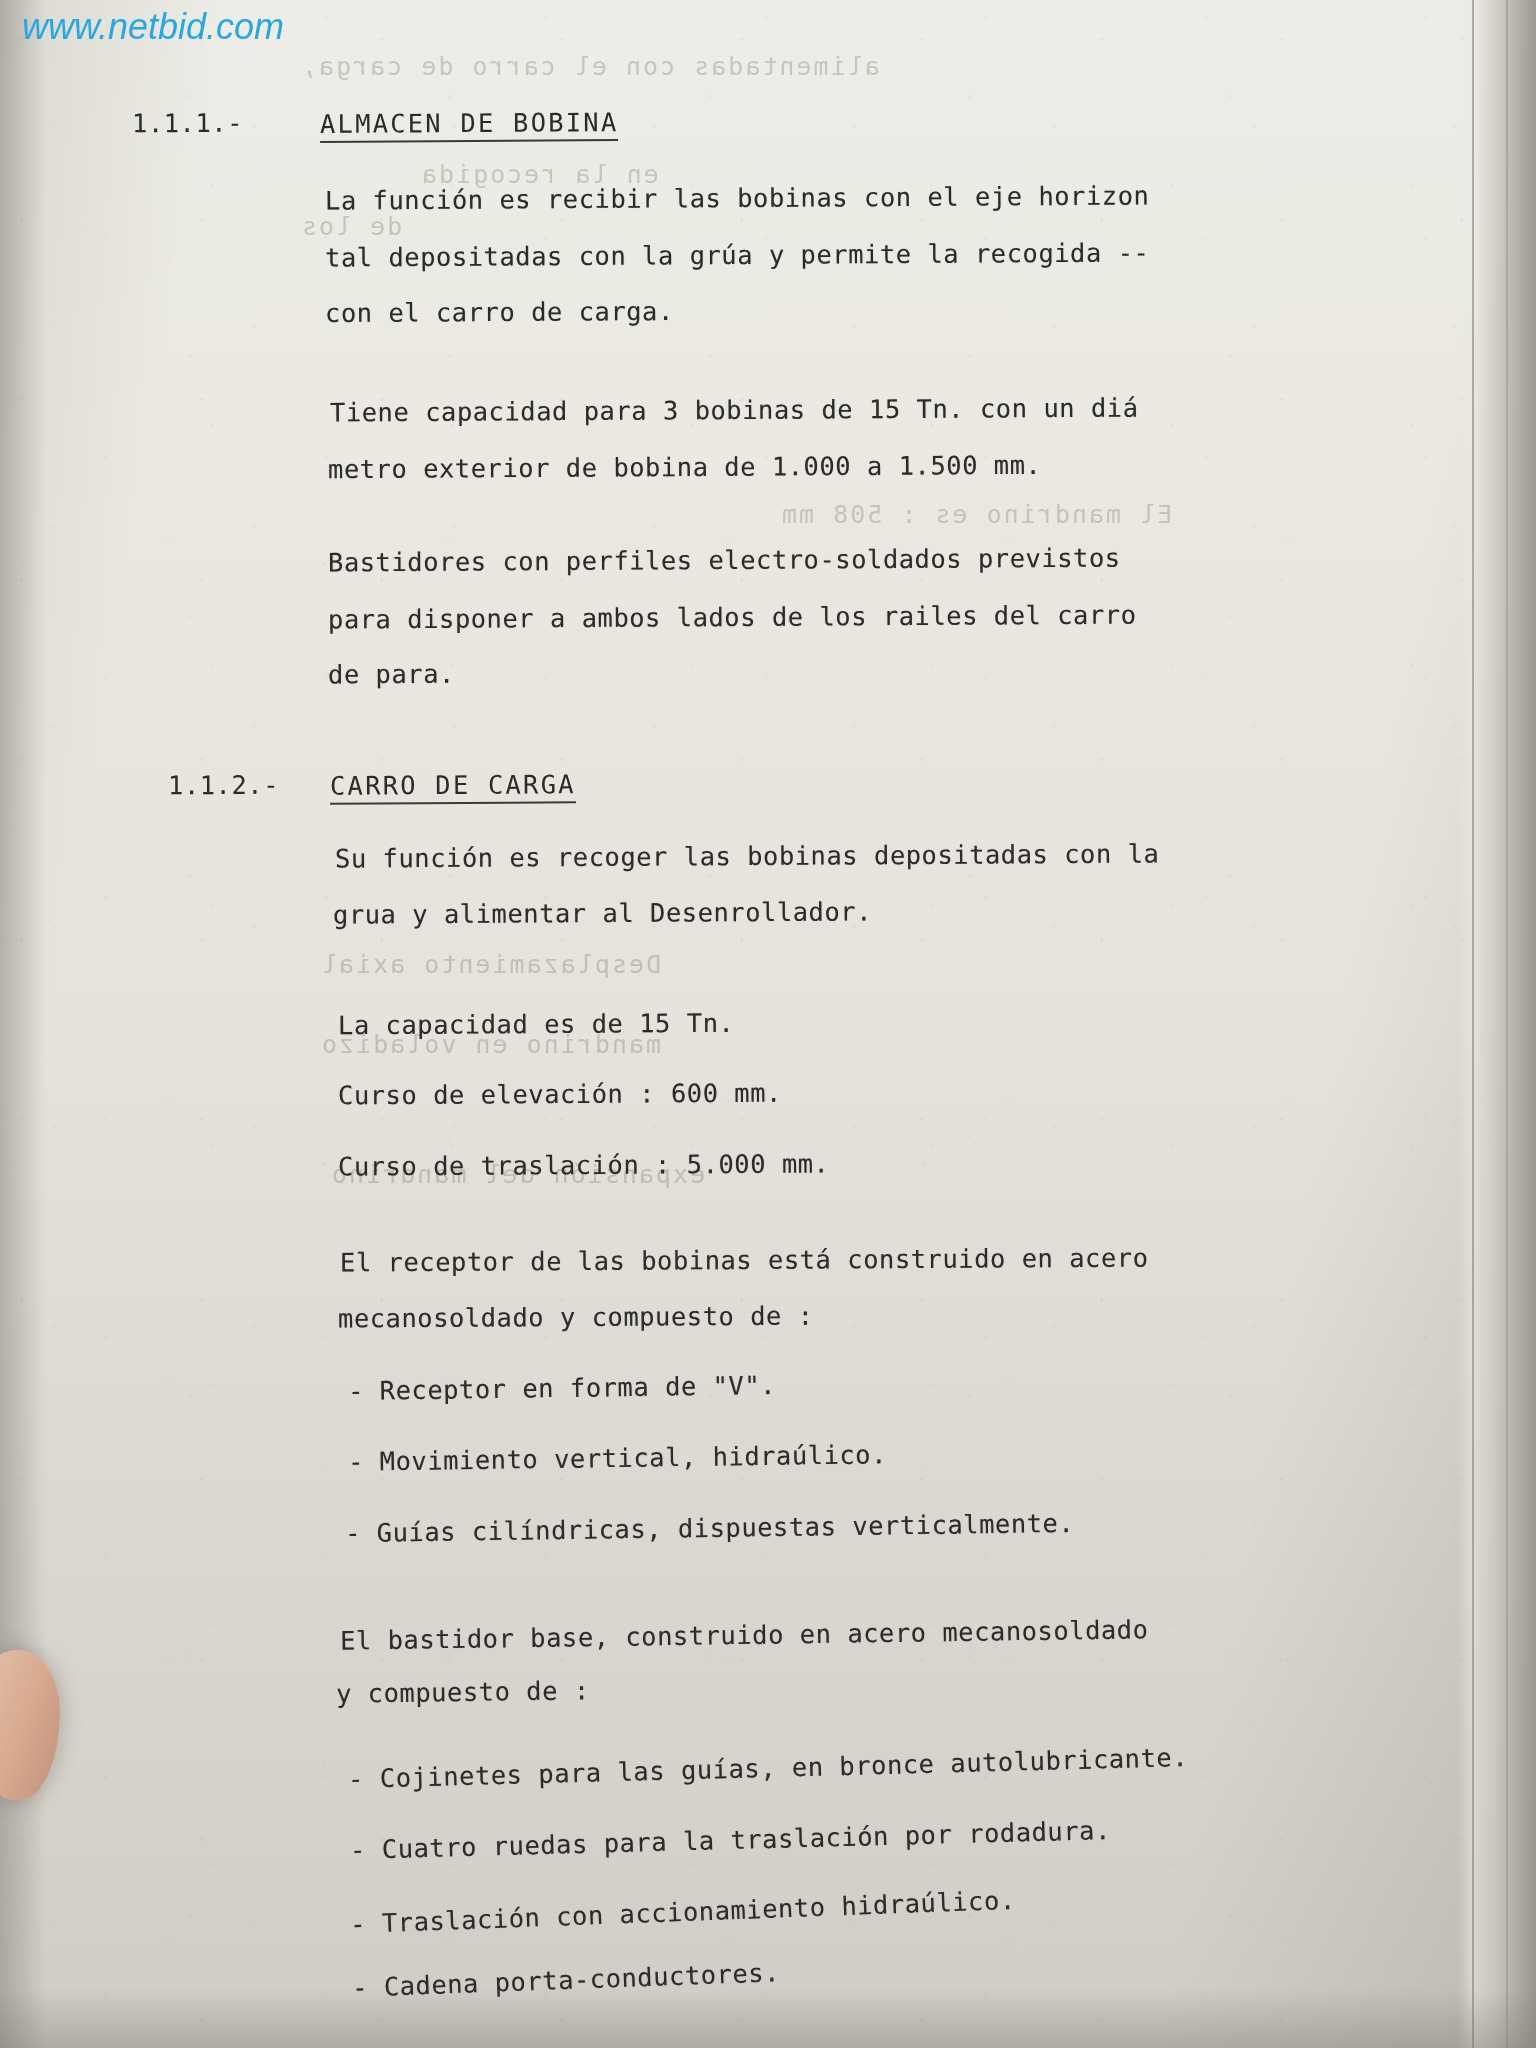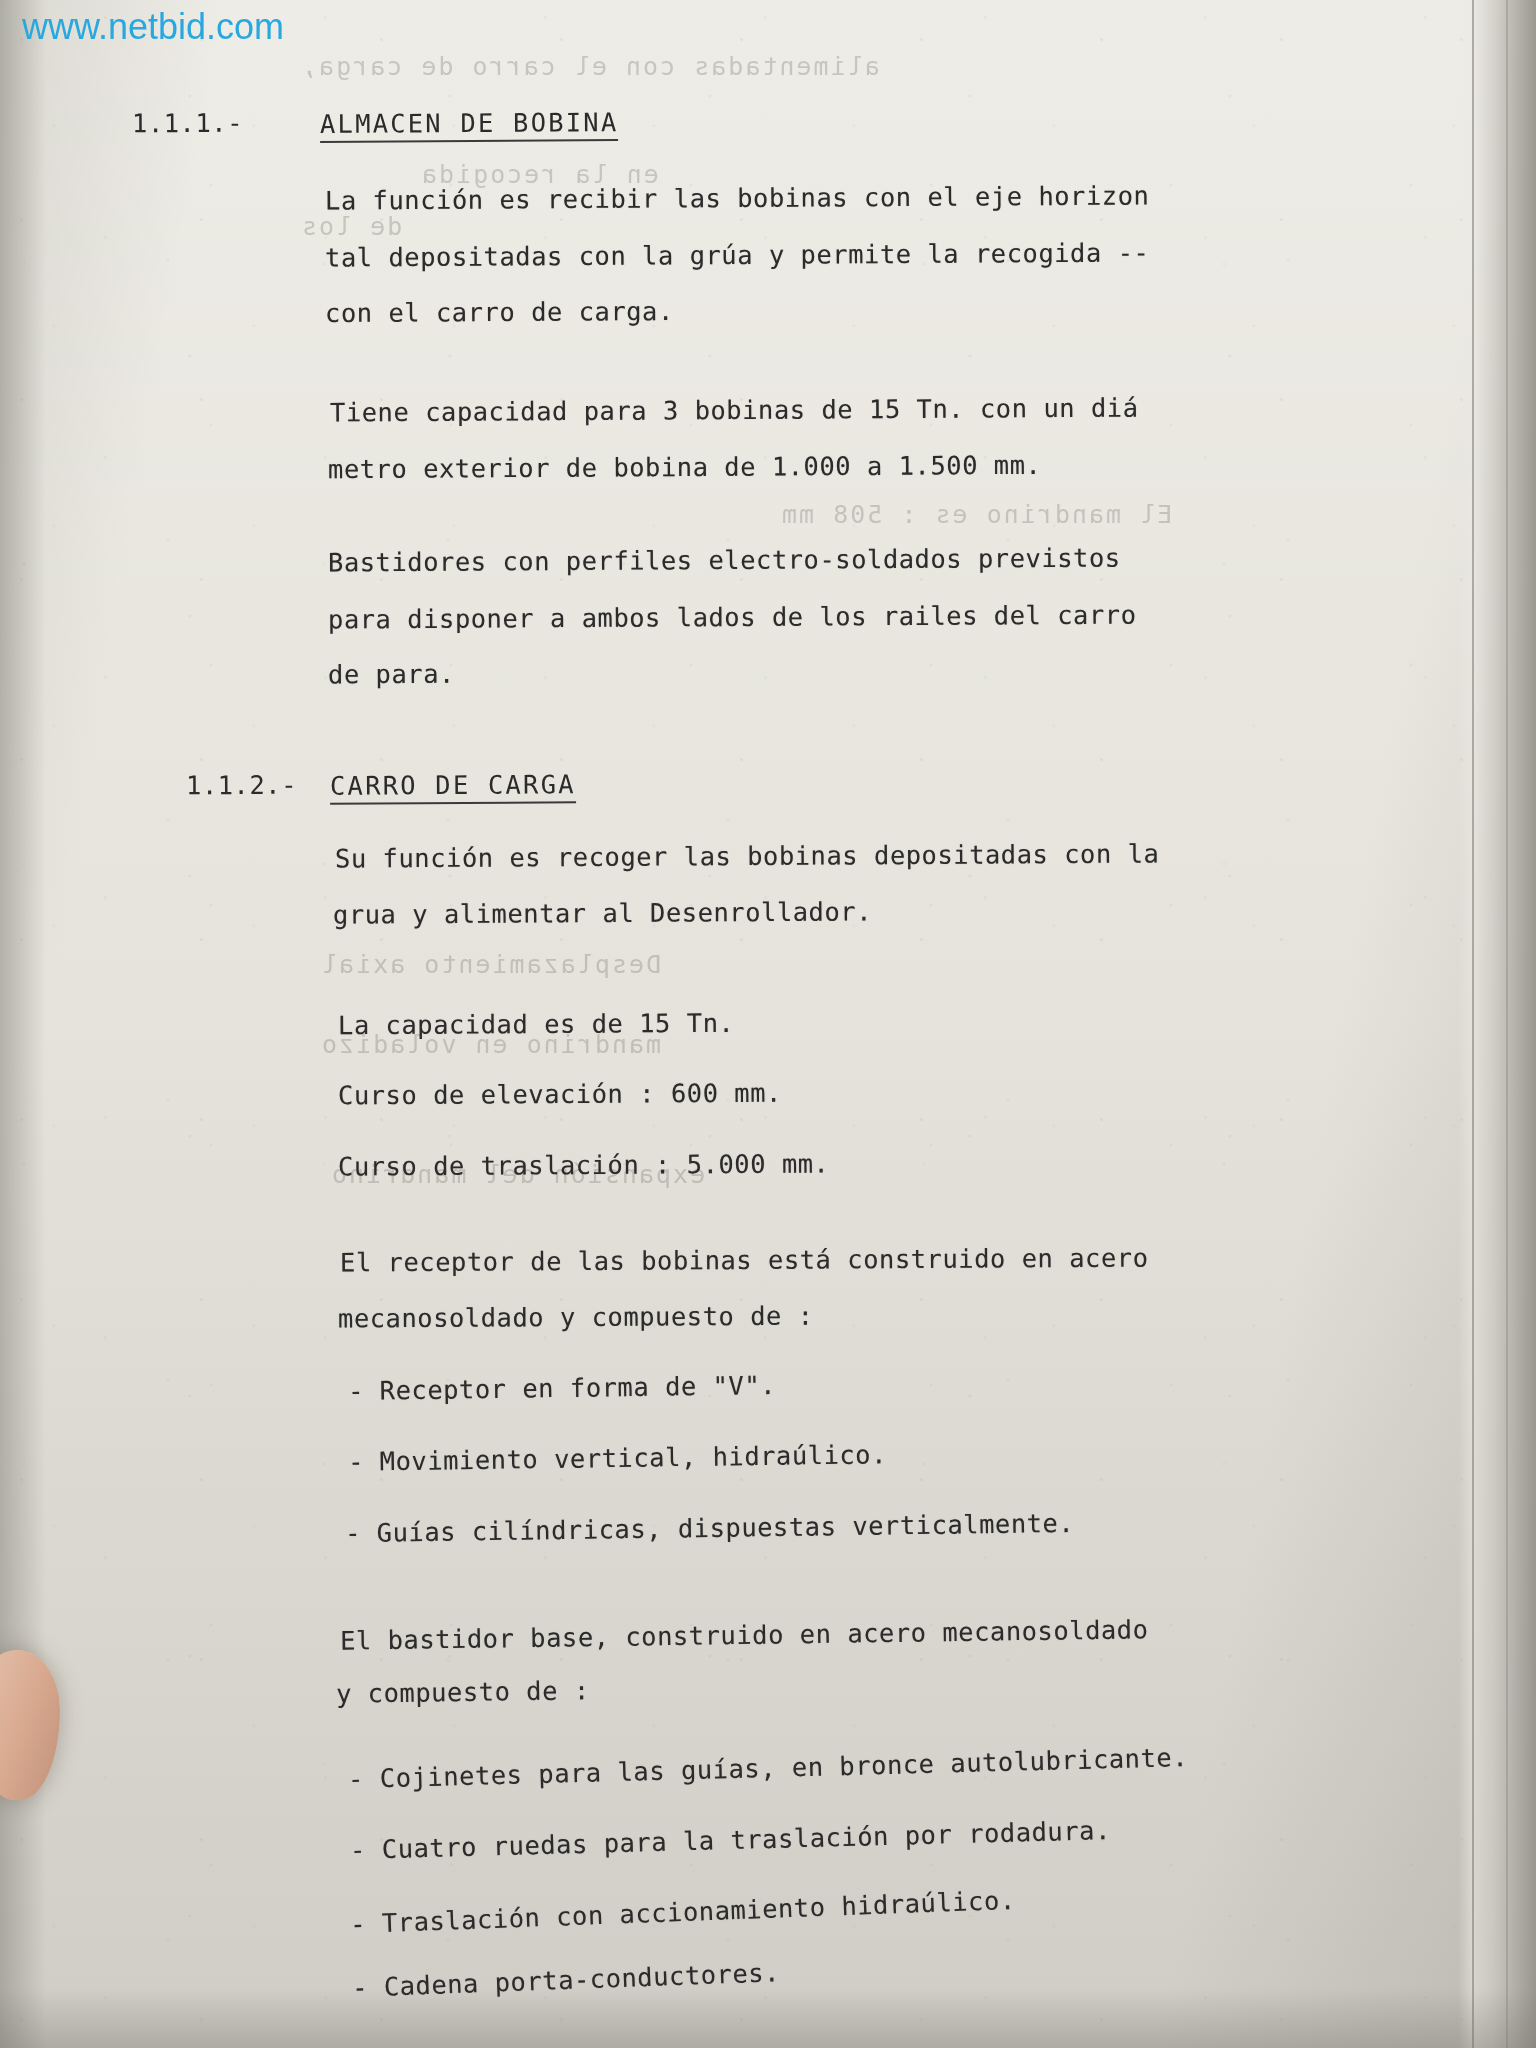--- a/index.html
+++ b/index.html
@@ -89,20 +89,21 @@
   }
   
   .watermark {
     position: absolute;
     left: 22px;
     top: 6px;
     font-family: "Liberation Sans", sans-serif;
     font-size: 36px;
     color: #29a8e0;
     letter-spacing: 0px;
+    font-style: italic;
   }
   
   .doc {
     position: absolute;
     left: 0;
     top: 0;
     width: 1536px;
     height: 2048px;
   }
   .blk {
@@ -184,21 +185,21 @@
     <div class="blk tilt1" style="left:325px; top:227px;">tal depositadas con la grúa y permite la recogida --</div>
     <div class="blk tilt1" style="left:325px; top:284px;">con el carro de carga.</div>
 
     <div class="blk tilt1" style="left:330px; top:382px;">Tiene capacidad para 3 bobinas de 15 Tn. con un diá</div>
     <div class="blk tilt1" style="left:328px; top:439px;">metro exterior de bobina de 1.000 a 1.500 mm.</div>
 
     <div class="blk tilt1" style="left:328px; top:532px;">Bastidores con perfiles electro-soldados previstos</div>
     <div class="blk tilt1" style="left:328px; top:589px;">para disponer a ambos lados de los railes del carro</div>
     <div class="blk tilt1" style="left:328px; top:646px;">de para.</div>
 
-    <div class="num tilt1" style="left:186px; top:770px;">1.1.2.-</div>
+    <div class="num tilt1" style="left:168px; top:770px;">1.1.2.-</div>
     <div class="head tilt1" style="left:330px; top:770px;">CARRO DE CARGA</div>
 
     <div class="blk tilt1" style="left:335px; top:828px;">Su función es recoger las bobinas depositadas con la</div>
     <div class="blk tilt1" style="left:333px; top:885px;">grua y alimentar al Desenrollador.</div>
 
     <div class="blk tilt1" style="left:338px; top:996px;">La capacidad es de 15 Tn.</div>
     <div class="blk tilt1" style="left:338px; top:1066px;">Curso de elevación : 600 mm.</div>
     <div class="blk tilt1" style="left:338px; top:1137px;">Curso de traslación : 5.000 mm.</div>
 
     <div class="blk tilt1" style="left:340px; top:1232px;">El receptor de las bobinas está construido en acero</div>

